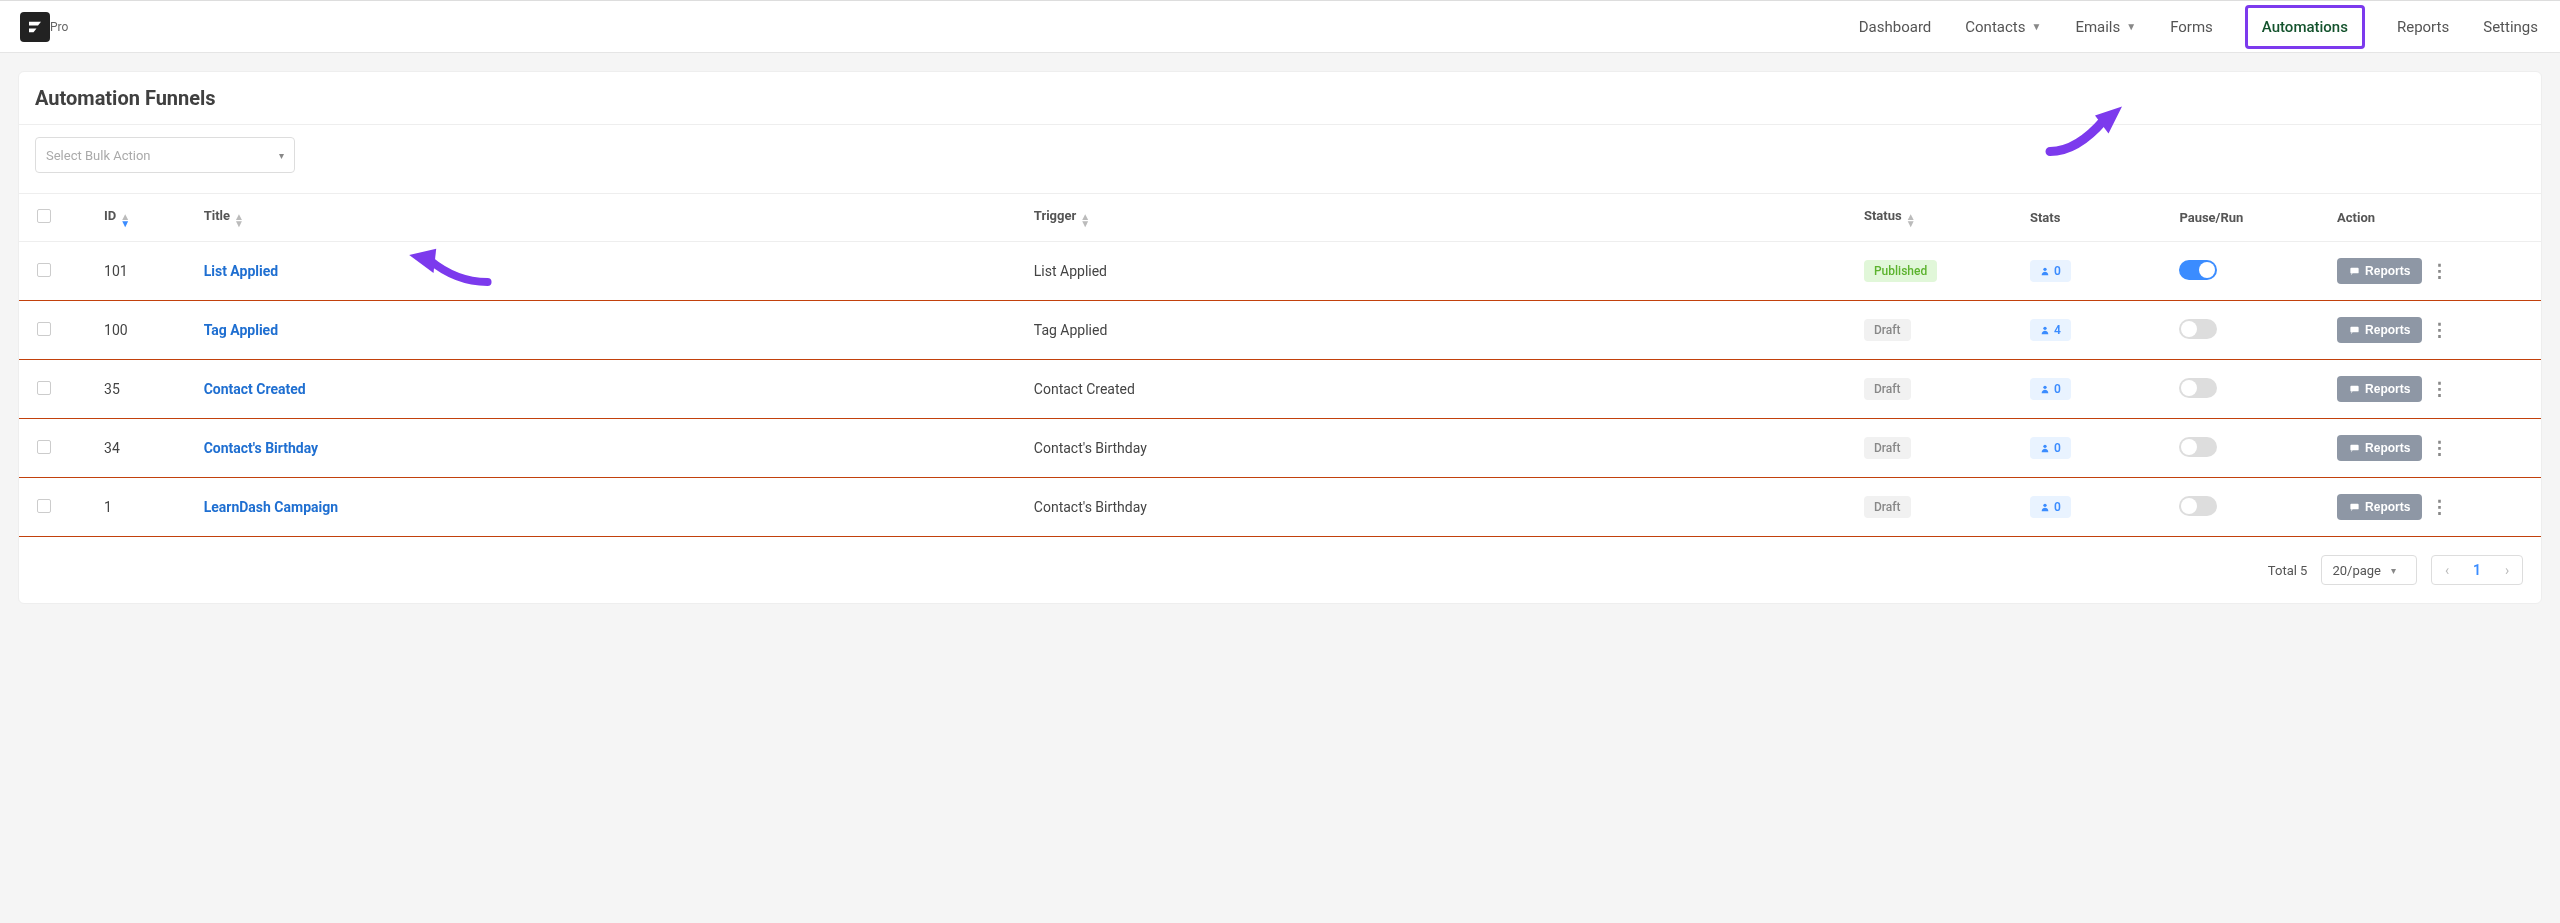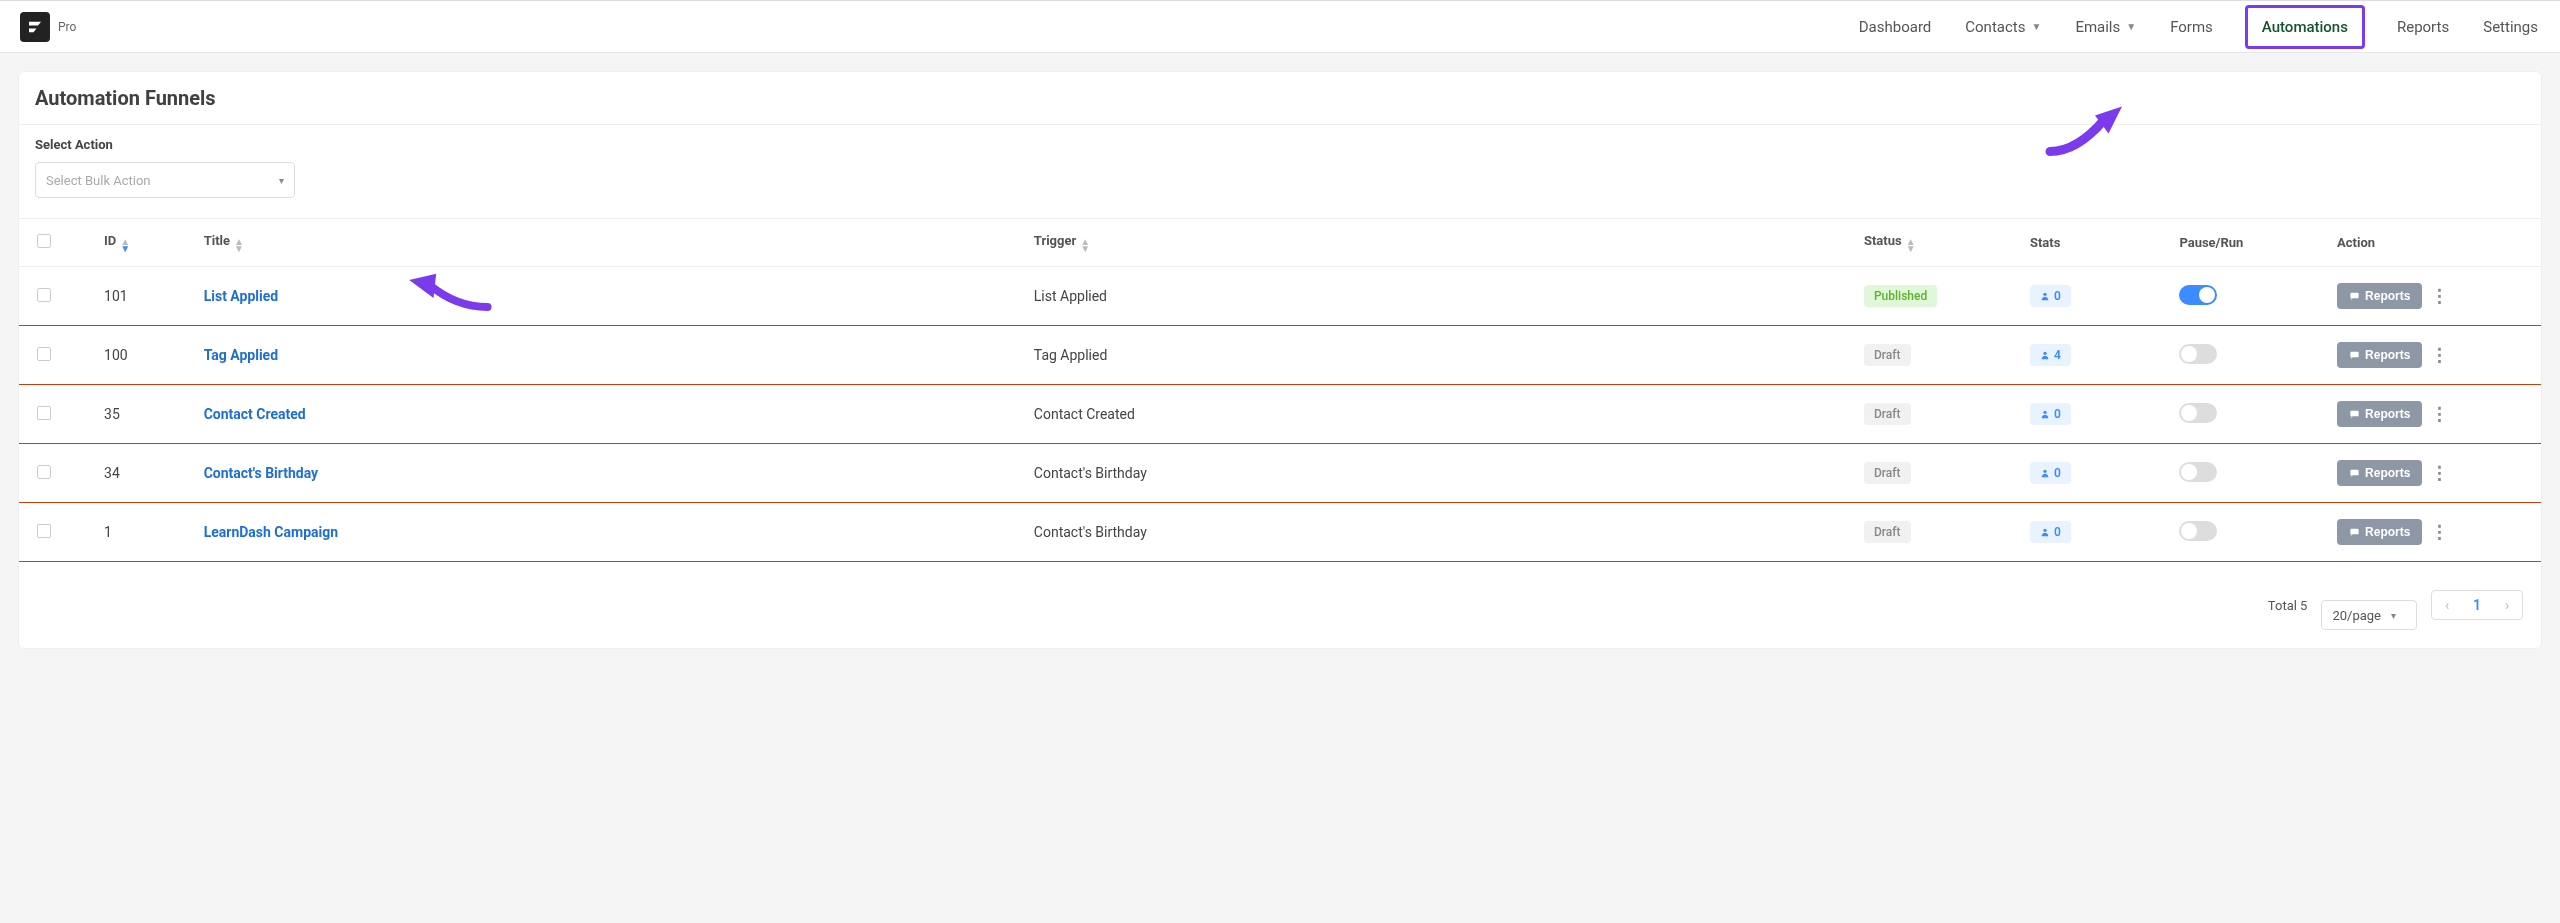--- a/index.html
+++ b/index.html
@@ -1,19 +1,19 @@
 <!DOCTYPE html>
 <html><head>
 <meta charset="utf-8">
 <style>
   * { box-sizing: border-box; margin: 0; padding: 0; }
   body { font-family: -apple-system, BlinkMacSystemFont, "Segoe UI", Roboto, sans-serif; background: #f5f5f5; color: #333; font-size: 14px; }
   
   .topbar { background: #fff; border-top: 1px solid #ddd; border-bottom: 1px solid #e5e5e5; height: 53px; display: flex; align-items: center; padding: 0 20px; justify-content: space-between; }
-  .brand { display: flex; align-items: center; gap: 8px; }
+  .brand { display: flex; align-items: center; }
   .brand-logo { width: 30px; height: 30px; background: #222; border-radius: 4px; display:flex; align-items:center; justify-content:center;}
   .brand-logo svg { width: 18px; height: 18px; }
   .brand-text { font-size: 12px; color: #666; }
   .topnav { display: flex; gap: 30px; align-items: center; }
   .topnav-item { color: #555; cursor: pointer; display: flex; align-items: center; gap: 6px; font-size: 15px; padding: 14px 2px; }
   .topnav-item.active { border: 3px solid #7c3aed; border-radius: 4px; padding: 10px 14px; color: #14532d; font-weight:500;}
   .chev { font-size: 10px; color: #888; }
   
   .page { padding: 18px; }
   .panel { background: #fff; border: 1px solid #eee; border-radius: 6px; overflow: hidden; }
@@ -58,21 +58,21 @@
   .toggle { width: 38px; height: 20px; border-radius: 999px; background: #ddd; position: relative; cursor: pointer; display:inline-block;}
   .toggle::after { content: ""; position: absolute; width: 16px; height: 16px; background: #fff; border-radius: 50%; top: 2px; left: 2px; transition: .2s;}
   .toggle.on { background: #3b8cff; }
   .toggle.on::after { left: 20px; }
   
   .reports-btn { background: #8e97a5; color: #fff; border: none; height: 26px; padding: 0 12px; border-radius: 4px; font-size: 12px; display: inline-flex; align-items: center; gap: 5px; cursor: pointer; font-weight:600;}
   .dots { color: #888; font-size: 18px; margin-left: 8px; cursor: pointer; font-weight:bold;}
   
   .pagination { display: flex; justify-content: flex-end; align-items: center; gap: 14px; padding: 18px; }
   .pag-total { font-size: 13px; color: #555; margin-left: 20px; }
-  .pag-select { border: 1px solid #ddd; height: 30px; padding: 0 20px 0 10px; border-radius: 4px; display:flex; align-items:center; gap:10px; font-size:13px; color:#555; cursor:pointer;margin-top:20px;}
+  .pag-select { border: 1px solid #ddd; height: 30px; padding: 0 20px 0 10px; border-radius: 4px; display:flex; align-items:center; gap:10px; font-size:13px; color:#555; cursor:pointer;}
   .pag-nav { border: 1px solid #ddd; height: 30px; display: flex; align-items: center; border-radius: 4px; }
   .pag-arrow { width: 30px; text-align: center; color: #bbb; cursor: pointer; }
   .pag-num { width: 30px; text-align: center; color: #3b8cff; font-weight: 600; }
   
   .arrow-annot { position: absolute; pointer-events: none; }
   .arrow1 { right: 410px; top: 30px; width: 90px; height: 50px; }
   .arrow1 svg path { stroke: #7c3aed; stroke-width: 10; fill: none; stroke-linecap: round;}
   .arrow1 svg polygon { fill: #7c3aed; }
   .row-arrow { position: relative; }
   .arrow2 { position:absolute; left: 210px; top: 4px; width: 90px; height: 40px; pointer-events:none;}
@@ -126,21 +126,20 @@
 
       <div class="arrow-annot arrow1">
         <svg viewBox="0 0 100 60">
             <path d="M10 55 Q 40 55 70 20"></path>
             <polygon points="60,15 90,5 75,35"></polygon>
           </svg>
       </div>
     </div>
 
     <div class="bulk-row">
-      <div class="bulk-label">Select Action</div>
       <div class="bulk-select">
         <span>Select Bulk Action</span>
         <span class="chev">▾</span>
       </div>
     </div>
 
     <table>
       <thead>
         <tr>
           <th class="col-check"><span class="check"></span></th>

